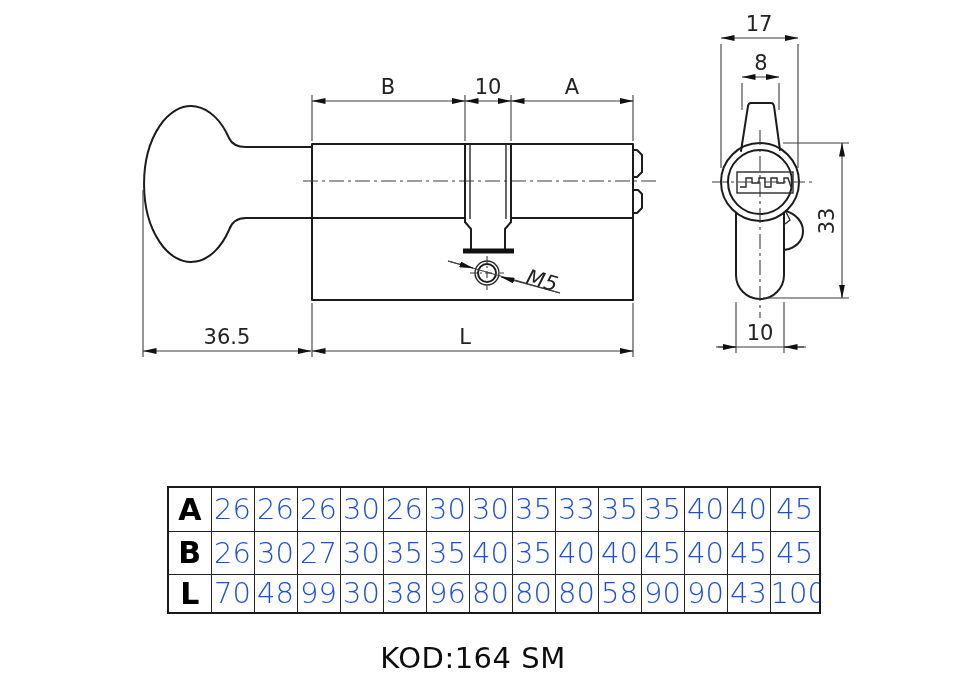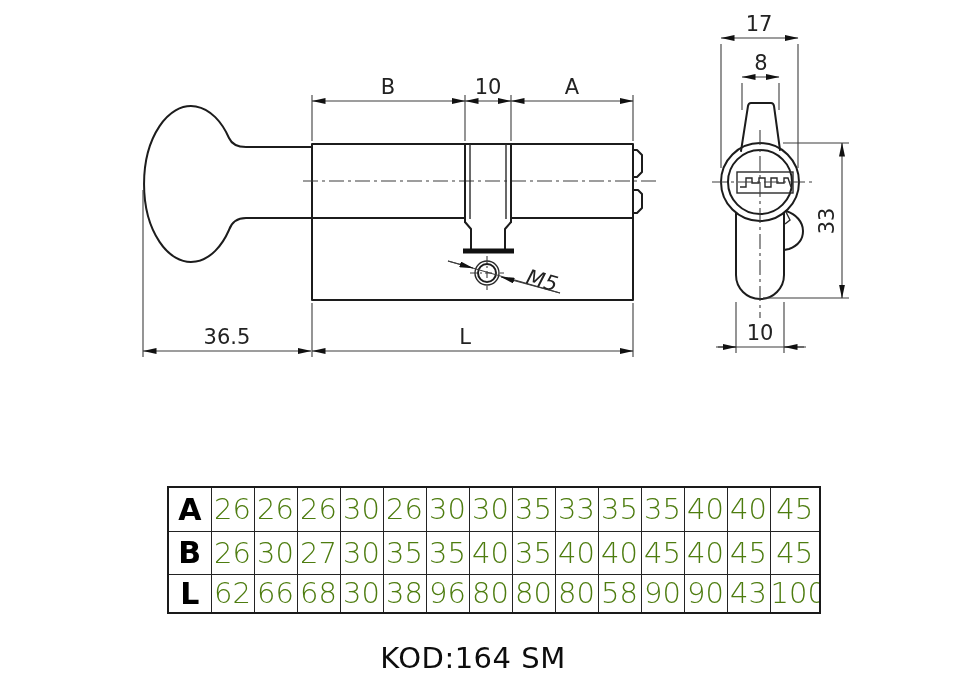--- a/index.html
+++ b/index.html
@@ -13,21 +13,21 @@
   .dim{stroke:#3d3d3d;stroke-width:1.1;fill:none;}
   .cl{stroke:#3d3d3d;stroke-width:1.1;fill:none;stroke-dasharray:15 4 3 4;}
   .cm{stroke:#3d3d3d;stroke-width:1.1;fill:none;stroke-dasharray:7 3 2 3;}
   .dimtext{font-size:21px;fill:#222;}
   .dimtext.mid{text-anchor:middle;}
   .ital{font-style:italic;}
   
   #size-table{position:absolute;left:167px;top:486px;width:651px;height:126px;
               border-collapse:collapse;table-layout:fixed;}
   #size-table td{border:1.6px solid #232323;text-align:center;vertical-align:middle;
-                 padding:0;font-size:29px;font-weight:300;color:#4d7c0f;overflow:hidden;}
+                 padding:0;font-size:29px;font-weight:300;color:#1d4ed8;overflow:hidden;}
   #size-table td.hdr{font-weight:bold;color:#000;font-size:30px;}
   #size-table{border:2px solid #1a1a1a;}
   
   #kod{position:absolute;left:0;top:641px;width:946px;text-align:center;
        font-size:29px;color:#0d0d0d;letter-spacing:0.5px;}
 </style>
 </head>
 <body>
 
 <div id="stage">
@@ -203,23 +203,23 @@
       <td>35</td>
       <td>40</td>
       <td>40</td>
       <td>45</td>
       <td>40</td>
       <td>45</td>
       <td>45</td>
     </tr>
     <tr style="height:39px">
       <td class="hdr">L</td>
-      <td>62</td>
-      <td>66</td>
-      <td>68</td>
+      <td>70</td>
+      <td>48</td>
+      <td>99</td>
       <td>30</td>
       <td>38</td>
       <td>96</td>
       <td>80</td>
       <td>80</td>
       <td>80</td>
       <td>58</td>
       <td>90</td>
       <td>90</td>
       <td>43</td>

